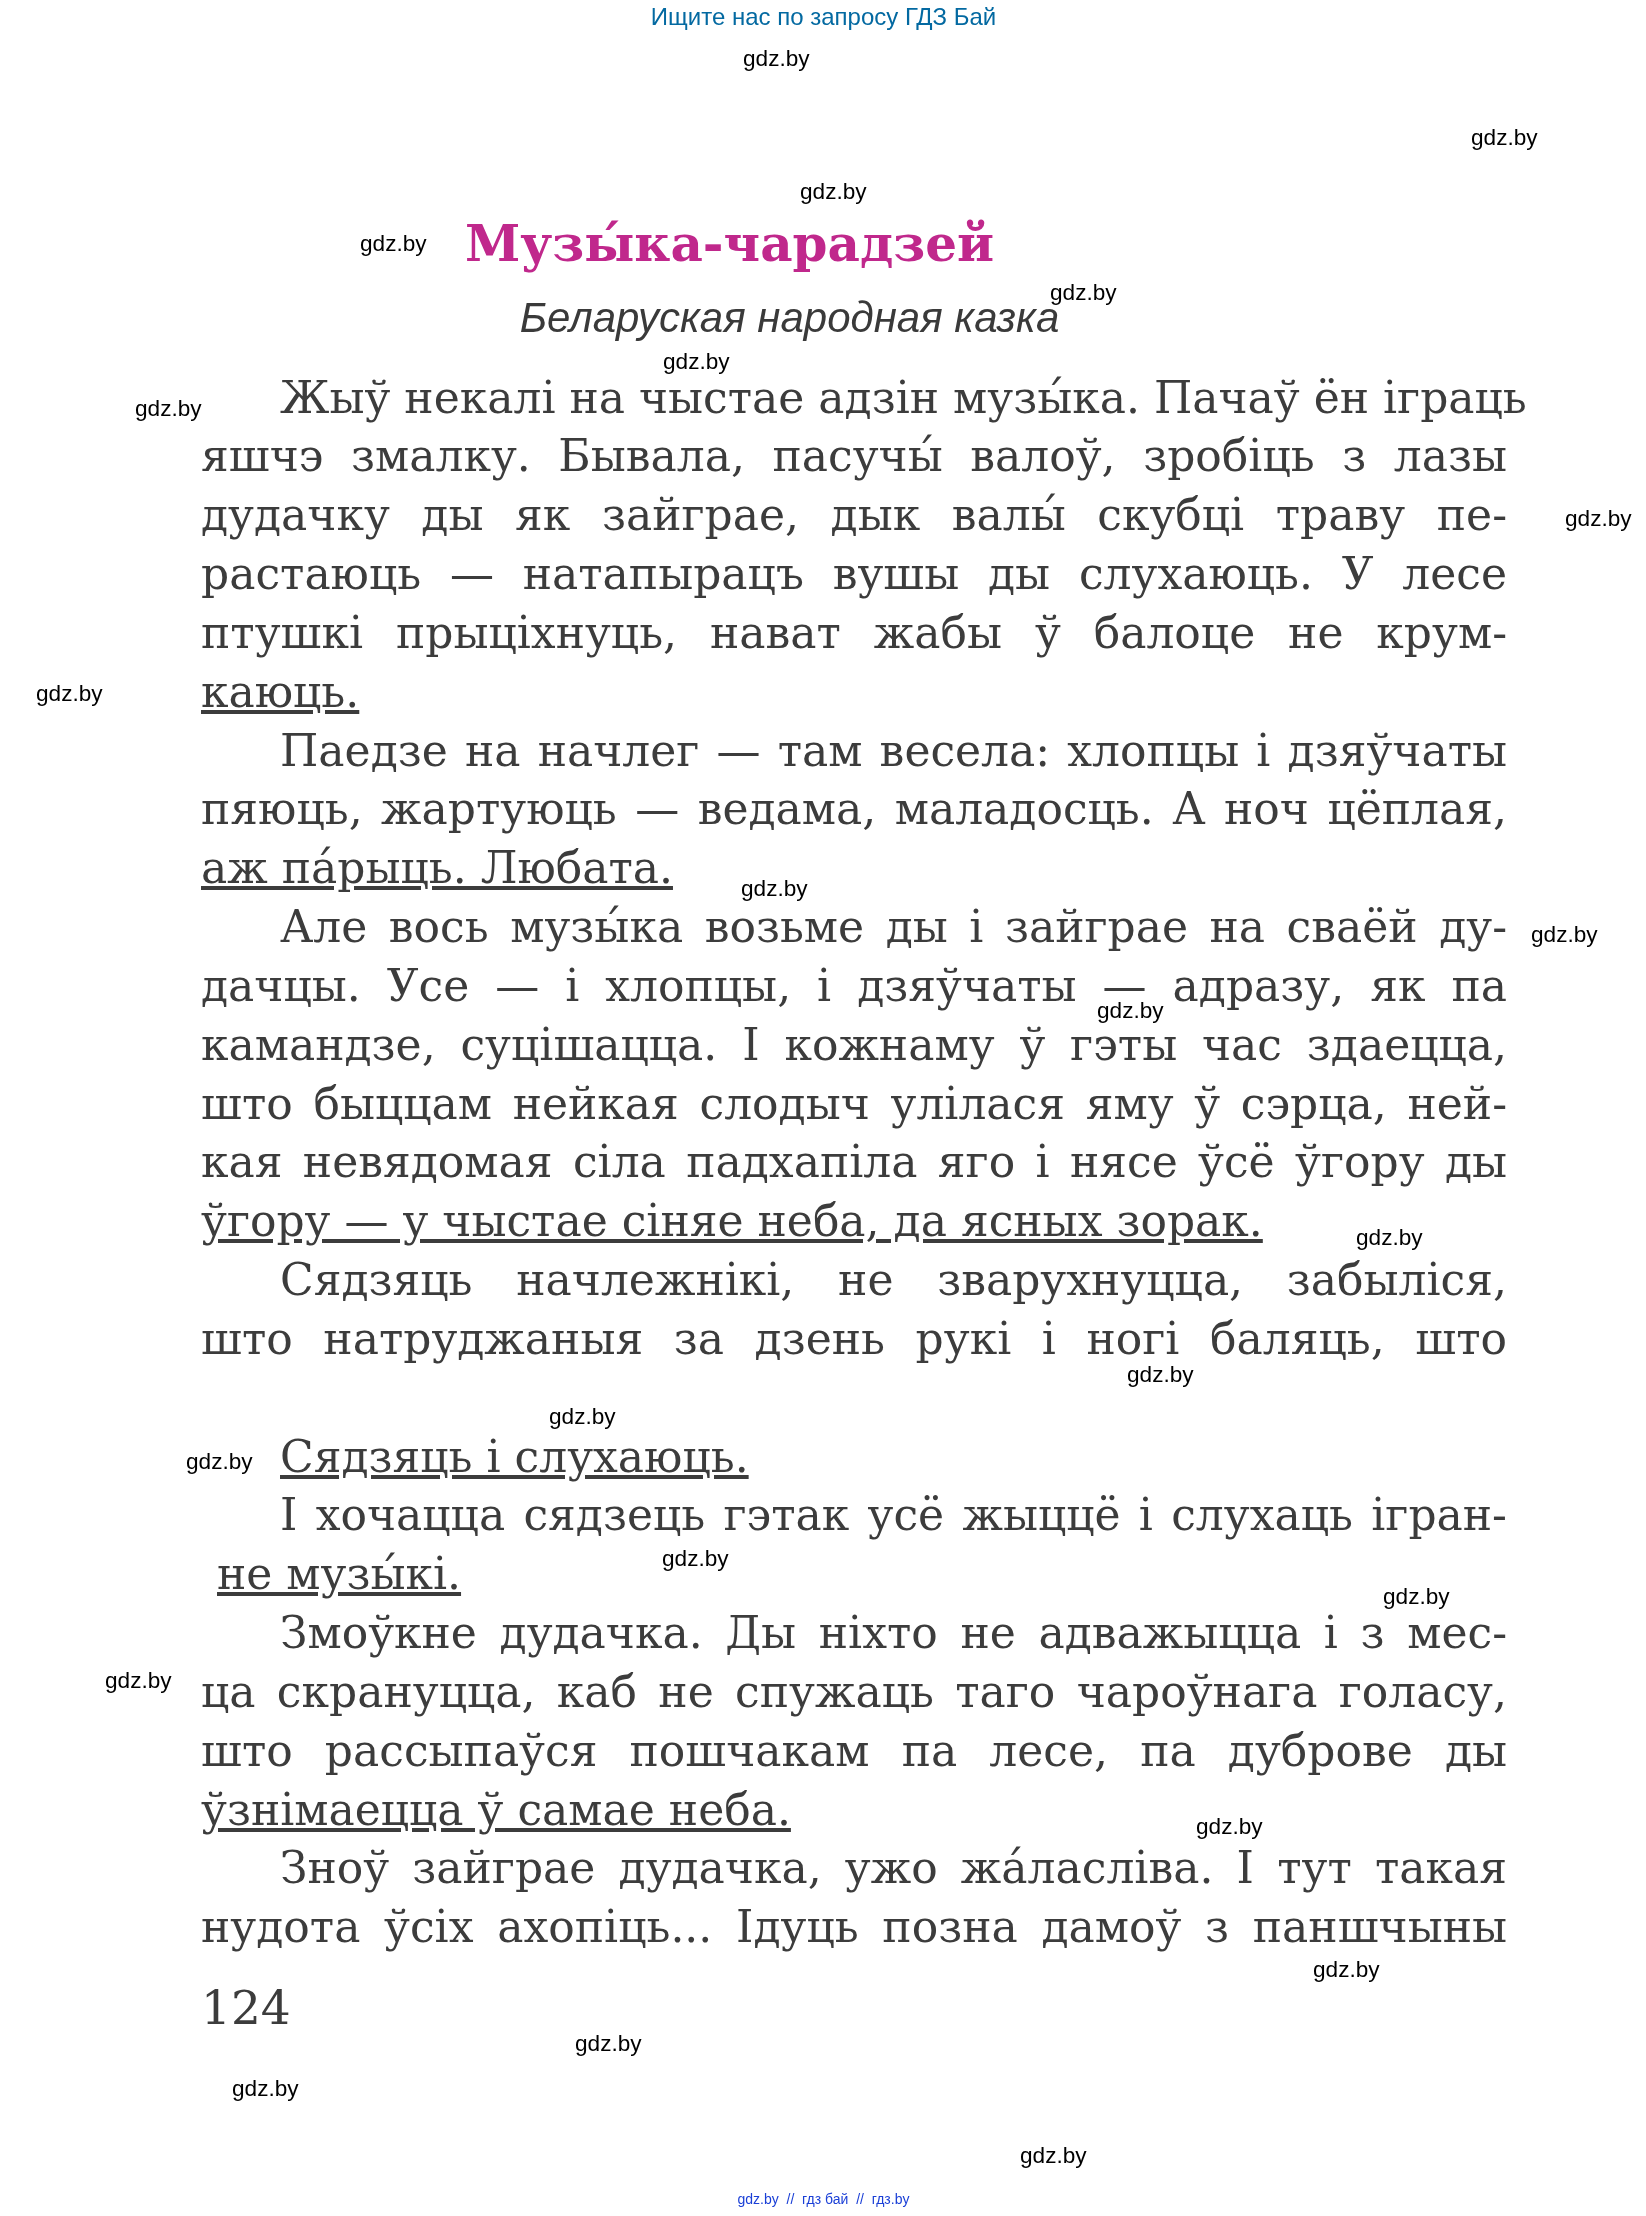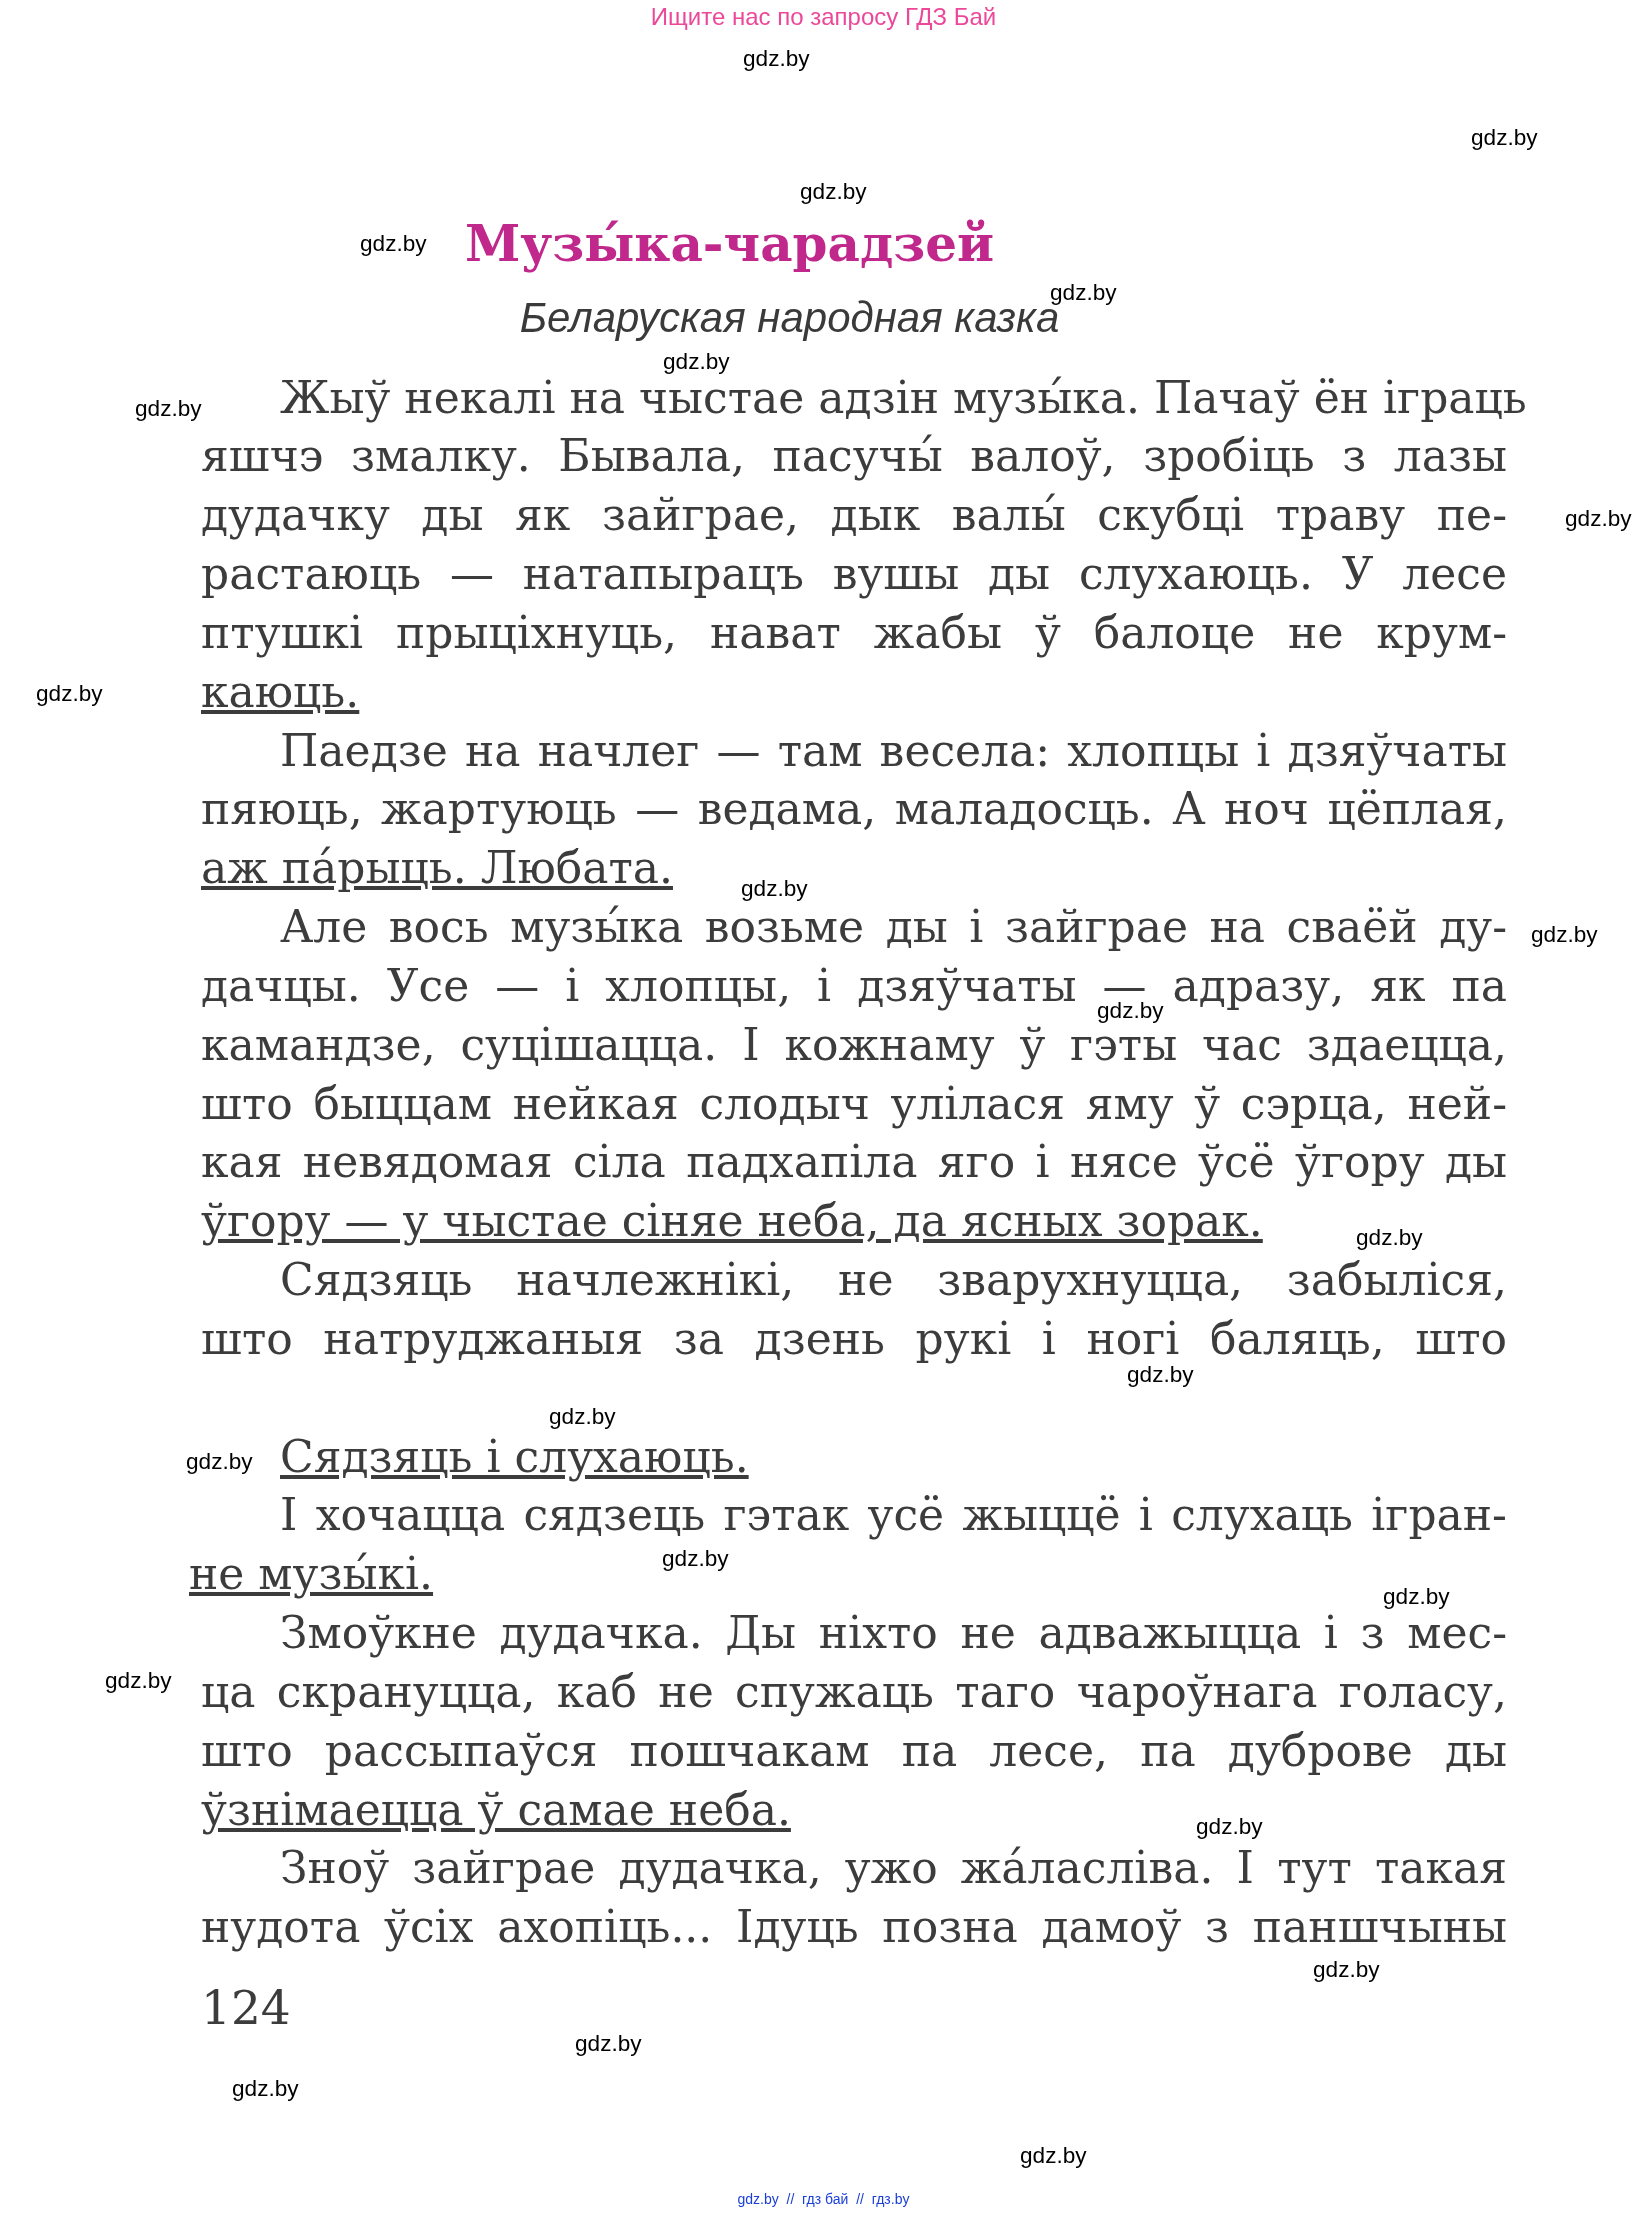--- a/index.html
+++ b/index.html
@@ -1,20 +1,20 @@
 <!DOCTYPE html>
 <html style="font-size:13px"><head>
 <meta charset="utf-8">
 <style>
   html, body { margin: 0; padding: 0; background: #ffffff; }
   body { width: 1647px; height: 2216px; position: relative; overflow: hidden; }
   .page { position: absolute; left: 0; top: 0; width: 1647px; height: 2216px; }
   .banner {
     position: absolute; left: 0; width: 1647px; top: 3.2px; text-align: center;
-    font-family: "Liberation Sans", sans-serif; font-size: 24px; color: #ec4899;
+    font-family: "Liberation Sans", sans-serif; font-size: 24px; color: #0369a1;
   }
   .wm {
     position: absolute; font-family: "Liberation Sans", sans-serif;
     font-size: 22.6px; color: #000000; white-space: nowrap; line-height: 1;
   }
   .title {
     position: absolute; left: 0; width: 1459px; top: 219px; text-align: center;
     font-family: "DejaVu Serif", serif; font-weight: bold; font-size: 50px;
     color: #c0288c; letter-spacing: 0px; line-height: 1;
   }
@@ -91,21 +91,21 @@
   <div class="line" style="left:201px;top:1082px">што быццам нейкая слодыч улілася яму ў сэрца, ней-</div>
   <div class="line" style="left:201px;top:1140px">кая невядомая сіла падхапіла яго і нясе ўсё ўгору ды</div>
   <div class="line last" style="left:201px;top:1199px">ўгору — у чыстае сіняе неба, да ясных зорак.</div>
 
   <div class="line" style="left:280px;width:1227px;top:1258px">Сядзяць начлежнікі, не зварухнуцца, забыліся,</div>
   <div class="line" style="left:201px;top:1317px">што натруджаныя за дзень рукі і ногі баляць, што</div>
 
   <div class="line last" style="left:280px;width:1227px;top:1435px">Сядзяць і слухаюць.</div>
 
   <div class="line" style="left:280px;width:1227px;top:1493px">І хочацца сядзець гэтак усё жыццё і слухаць ігран-</div>
-  <div class="line last" style="left:189px;top:1552px">не музы́кі.</div>
+  <div class="line last" style="left:217px;top:1552px">не музы́кі.</div>
 
   <div class="line" style="left:280px;width:1227px;top:1611px">Змоўкне дудачка. Ды ніхто не адважыцца і з мес-</div>
   <div class="line" style="left:201px;top:1670px">ца скрануцца, каб не спужаць таго чароўнага голасу,</div>
   <div class="line" style="left:201px;top:1729px">што рассыпаўся пошчакам па лесе, па дуброве ды</div>
   <div class="line last" style="left:201px;top:1788px">ўзнімаецца ў самае неба.</div>
 
   <div class="line" style="left:280px;width:1227px;top:1846px">Зноў зайграе дудачка, ужо жа́ласліва. І тут такая</div>
   <div class="line" style="left:201px;top:1905px">нудота ўсіх ахопіць... Ідуць позна дамоў з паншчыны</div>
 
   <div class="pagenum">124</div>

